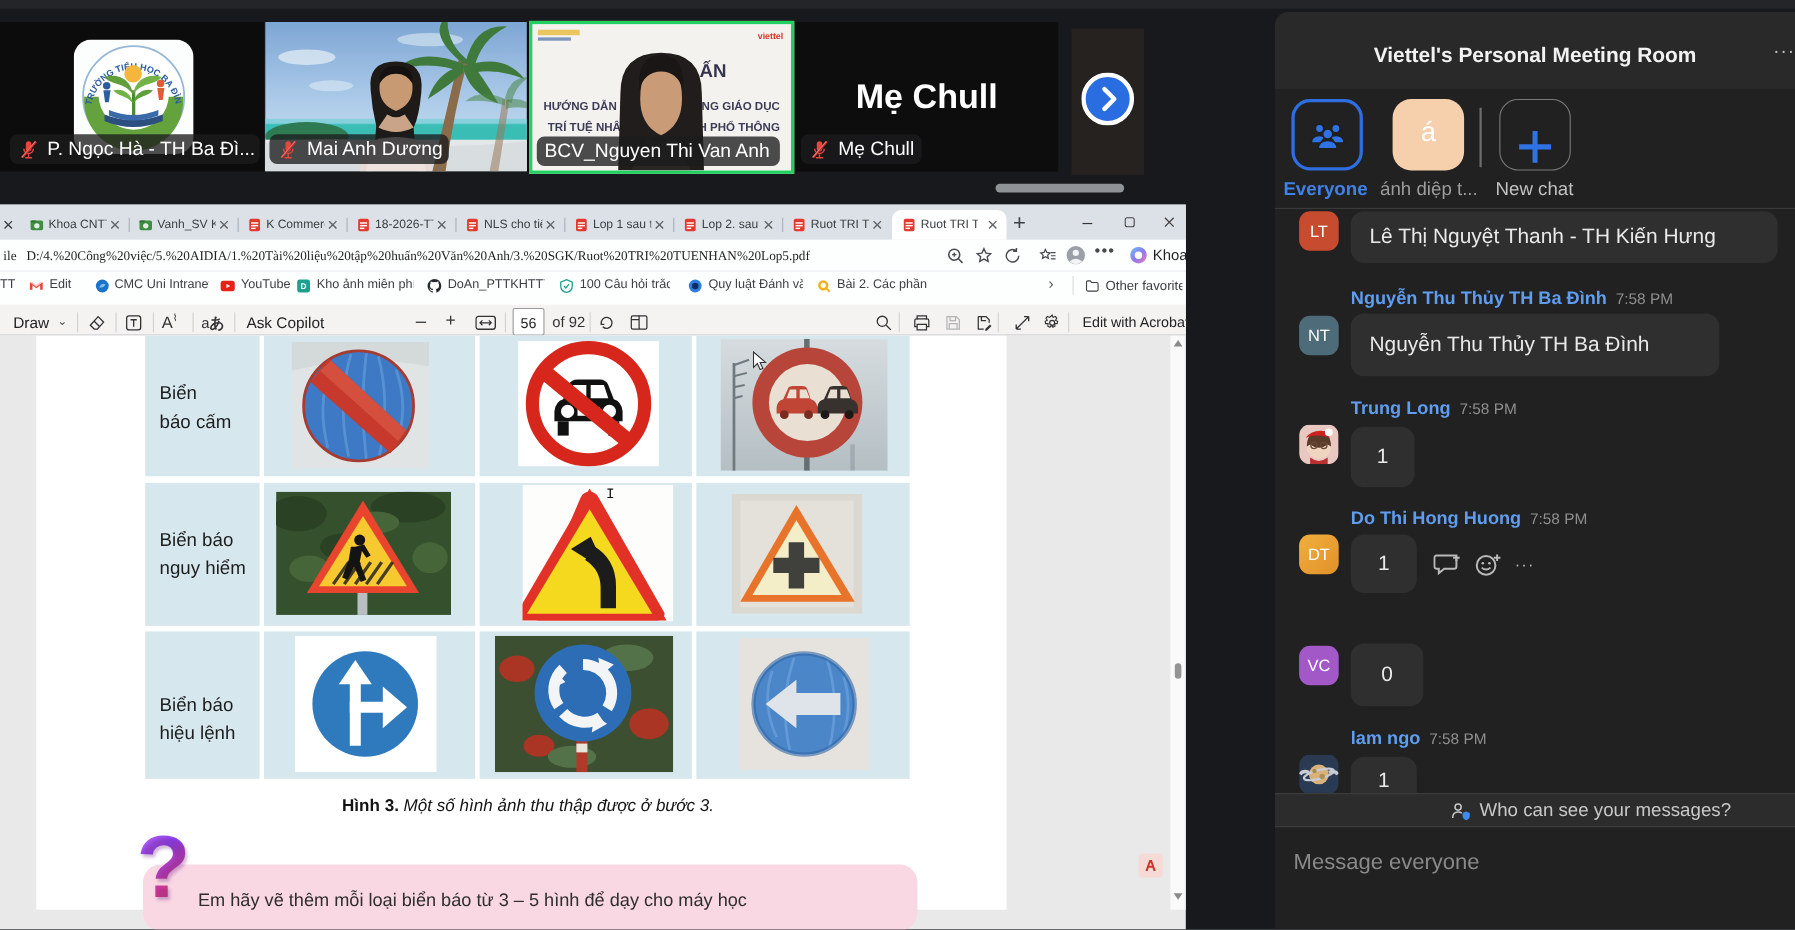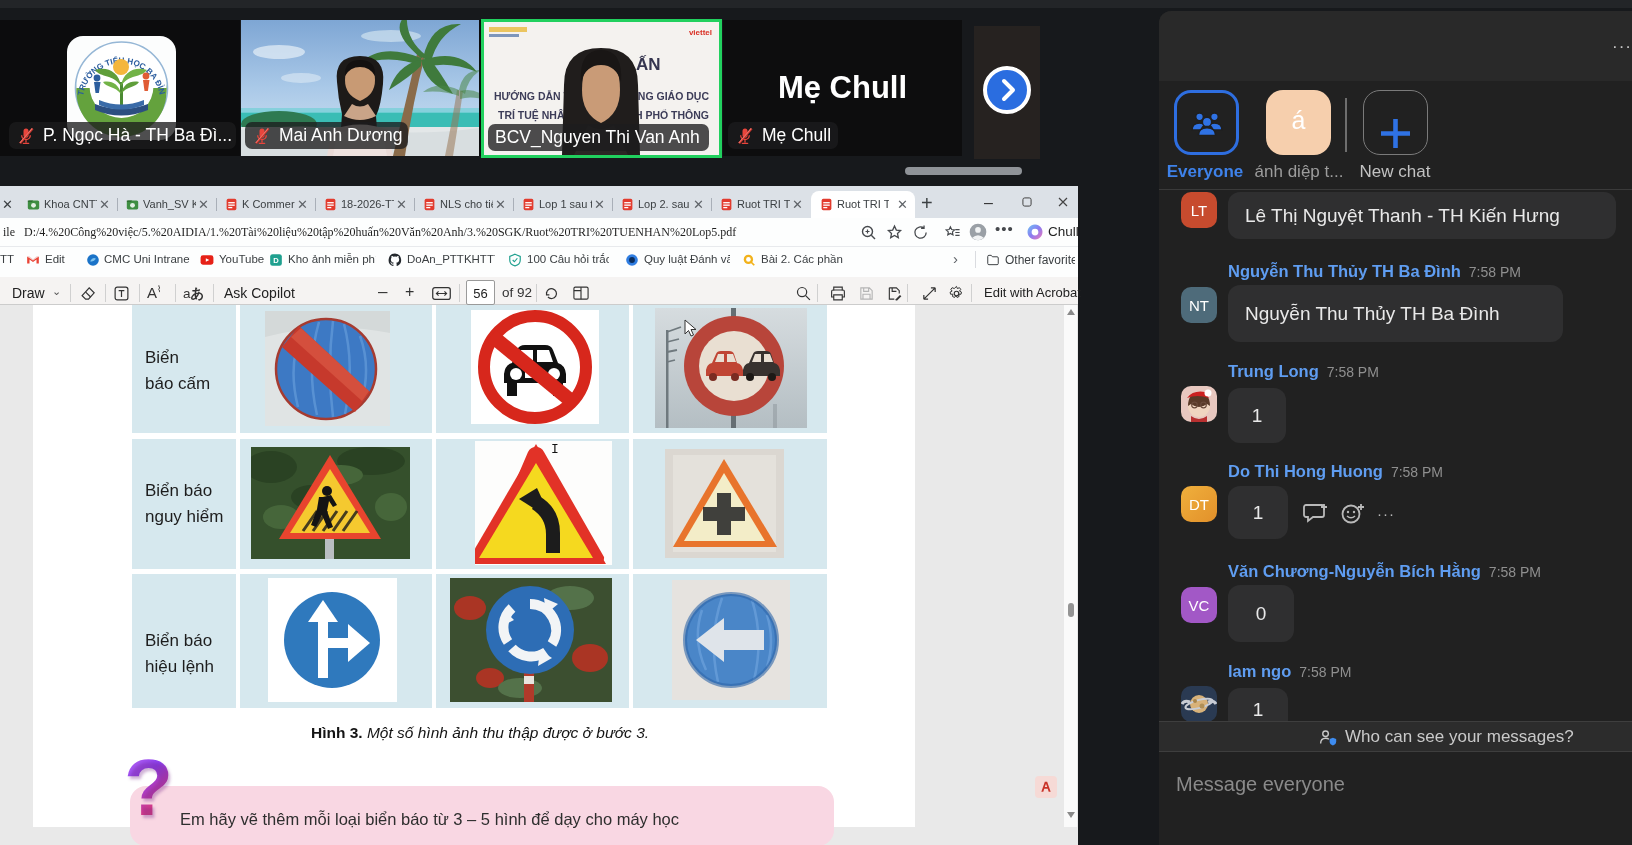--- a/index.html
+++ b/index.html
@@ -318,21 +318,21 @@
           <defs>
             <linearGradient id="cop" x1="0" y1="0" x2="1" y2="1">
               <stop offset="0" stop-color="#6cc3f5"></stop>
               <stop offset=".5" stop-color="#8b7bf0"></stop>
               <stop offset="1" stop-color="#f078b8"></stop>
             </linearGradient>
           </defs>
           <path d="M12 2 a10 10 0 1 1 -0.01 0z" fill="url(#cop)"></path>
           <circle cx="12" cy="12" r="4.5" fill="#fff"></circle>
         </svg>
-  <div class="abs" style="left:1048px;top:6px;font-size:13.5px;color:#1f1f1f;">Chull</div>
+  <div class="abs" style="left:1048px;top:6px;font-size:13.5px;color:#1f1f1f;">Khoa</div>
 </div>
 <div id="bookbar">
   <div class="bk" style="left:0px;">TT</div>
   <svg class="bkic" style="left:26px;" viewBox="0 0 24 24">
           <path d="M2 6 v12 h4 v-7 l6 4.5 L18 11 v7 h4 V6 l-10 7z" fill="#ea4335"></path>
           <path d="M2 6 l10 7 L22 6 v-1 h-3 l-7 5 -7 -5 H2z" fill="#c5221f" opacity=".0"></path>
           <path d="M2 5.5 h3.5 L12 10.5 18.5 5.5 H22 L12 13z" fill="#d93025" opacity=".25"></path>
         </svg>
   <div class="bk" style="left:45px;width:34px;">Edit</div>
   <svg class="bkic" style="left:86px;" viewBox="0 0 24 24">
@@ -769,20 +769,21 @@
   <div class="abs" style="left:1010px;top:1px;width:46px;text-align:right;font-size:11.5px;color:#222;">9:28 PM</div>
   <div class="abs" style="left:1008px;top:13px;width:48px;text-align:right;font-size:11px;color:#222;">4/24/2026</div>
   <svg class="abs" style="left:1063px;top:3px;" width="13" height="13" viewBox="0 0 24 24">
         <path d="M12 3 a7 7 0 0 1 7 7 v4 l2 3 H3 l2 -3 v-4 a7 7 0 0 1 7 -7z" fill="none" stroke="#222" stroke-width="1.8"></path>
         <rect x="16" y="2" width="7" height="7" rx="1" fill="#eef1f6" stroke="#222" stroke-width="1.4"></rect>
       </svg>
 </div>
 
 <div id="chat">
 <div id="chathead"></div>
+<div class="abs" style="left:0;top:29px;width:473px;text-align:center;font-size:19px;font-weight:bold;color:#f2f2f2;">Viettel's Personal Meeting Room</div>
 <div class="abs" style="left:453px;top:26px;font-size:17px;color:#c9c9c9;letter-spacing:1px;">···</div>
 
 <div class="chipbox" style="left:15px;border:3.5px solid #2e6ee0;"></div>
 <svg class="abs" style="left:29px;top:93px;" width="38" height="38" viewBox="0 0 24 24">
         <g fill="#2f72e4" stroke="#1f1f1f" stroke-width="0.9">
           <circle cx="7.3" cy="8.1" r="2.4"></circle>
           <circle cx="16.7" cy="8.1" r="2.4"></circle>
           <path d="M2.6 16.4 q0 -4.3 4.7 -4.3 q2.3 0 3.4 1.1 q-2.2 1.4 -2.2 3.2z"></path>
           <path d="M21.4 16.4 q0 -4.3 -4.7 -4.3 q-2.3 0 -3.4 1.1 q2.2 1.4 2.2 3.2z"></path>
           <circle cx="12" cy="11.3" r="2.9"></circle>
@@ -828,21 +829,20 @@
         <path d="M21 2 v6 M18 5 h6" stroke="#b9b9b9" stroke-width="1.8"></path>
       </svg>
 <svg class="abs" style="left:181px;top:491px;" width="26" height="22" viewBox="0 0 26 22">
         <circle cx="11" cy="12" r="8.5" fill="none" stroke="#b9b9b9" stroke-width="1.8"></circle>
         <circle cx="8" cy="10" r="1.2" fill="#b9b9b9"></circle>
         <circle cx="14" cy="10" r="1.2" fill="#b9b9b9"></circle>
         <path d="M7 14 q4 3.5 8 0" fill="none" stroke="#b9b9b9" stroke-width="1.6"></path>
         <path d="M21 2 v6 M18 5 h6" stroke="#b9b9b9" stroke-width="1.8"></path>
       </svg>
 <div class="abs" style="left:218px;top:494px;font-size:15px;color:#b9b9b9;letter-spacing:1px;">···</div>
-<div class="mname" style="left:69px;top:551px;">Văn Chương-Nguyễn Bích Hằng<span class="mtime">7:58 PM</span></div>
 <div class="avatar" style="top:576px;background:#a258c6;">VC</div>
 <div class="bubble" style="top:574px;height:57px;width:66px;padding:0;justify-content:center;">0</div>
 <div class="mname" style="left:69px;top:651px;">lam ngo<span class="mtime">7:58 PM</span></div>
 <div class="avatar" style="top:675px;">
   <svg width="36" height="36" viewBox="0 0 36 36">
           <rect width="36" height="36" fill="#2a3a52"></rect>
           <circle cx="18" cy="18" r="9" fill="#d8b27a"></circle>
           <path d="M9 16 q-6 -2 -8 2 M27 16 q6 -2 8 2" stroke="#c8ccd4" stroke-width="3" fill="none"></path>
           <ellipse cx="18" cy="18" rx="14" ry="4" fill="none" stroke="#c8ccd4" stroke-width="2" transform="rotate(-15 18 18)"></ellipse>
           <circle cx="14" cy="15" r="2" fill="#a8854a"></circle>

